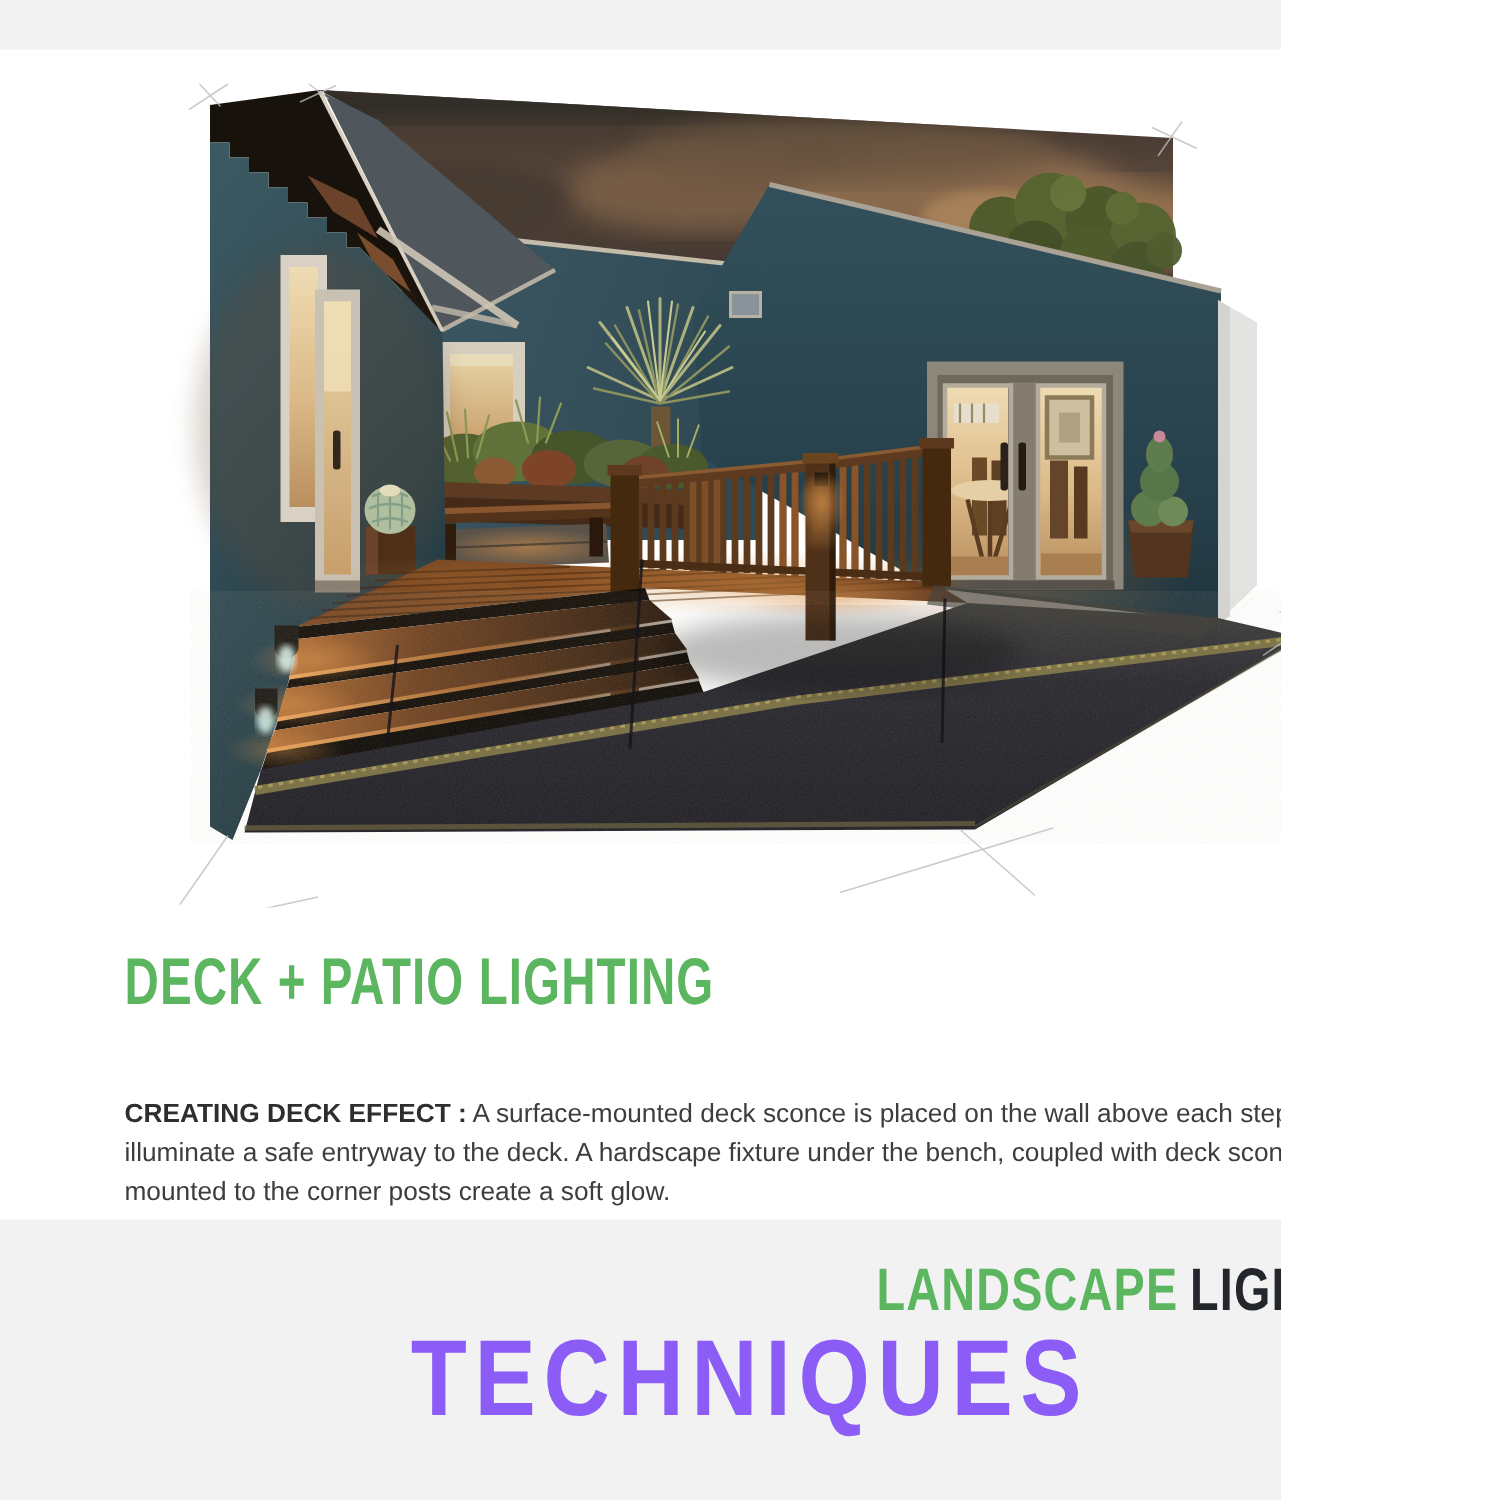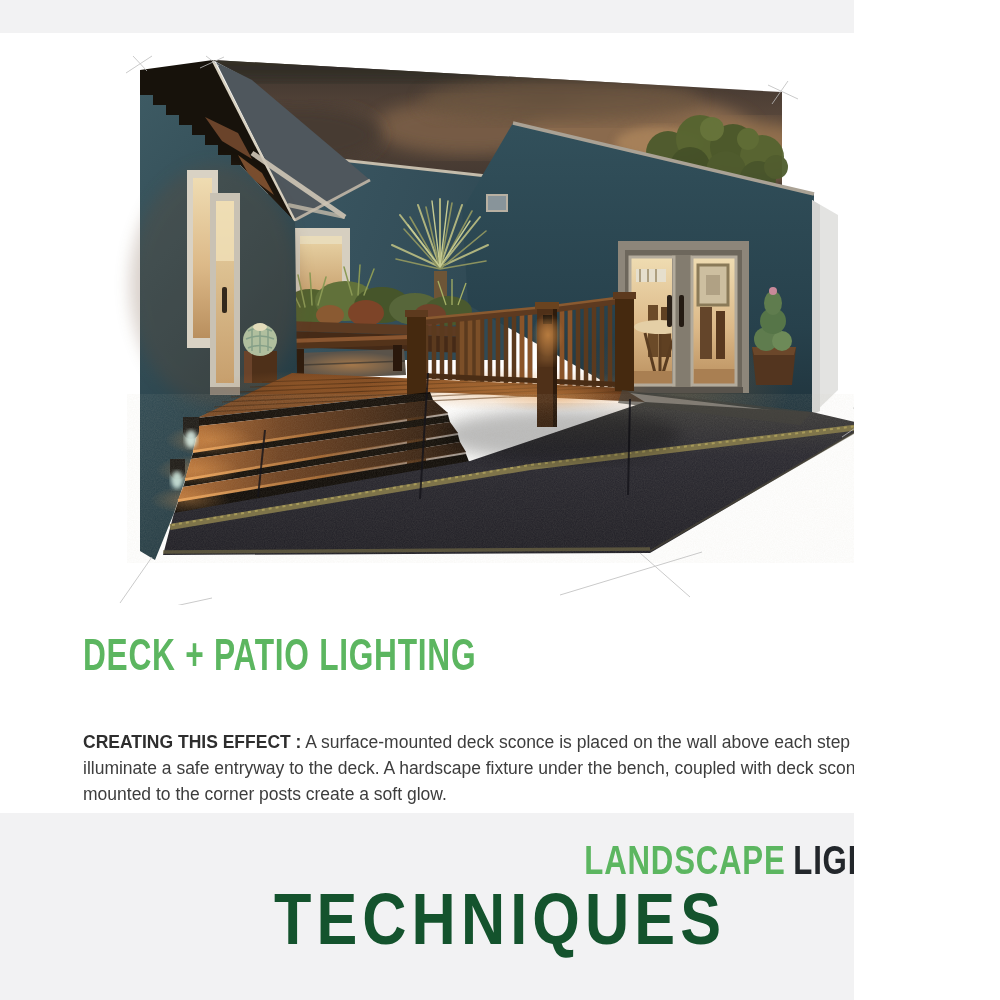--- a/index.html
+++ b/index.html
@@ -14,21 +14,21 @@
   .condense{display:inline-block;transform:scaleX(0.72);transform-origin:left center;letter-spacing:1px;}
   .bodycopy{position:absolute;left:83px;width:848px;color:#3d3d3d;font-size:17.5px;line-height:26px;}
   .p1{top:657px;}
   .p2{top:711px;}
   .boldlead{font-weight:bold;color:#2e2e2e;}
   .footer{position:absolute;left:0;top:813px;width:1000px;text-align:center;}
   .f-line1{margin-top:27px;font-size:40px;font-weight:bold;line-height:40px;white-space:nowrap;text-align:right;}
   .f-line1 .condense-c{display:inline-block;transform:scaleX(0.78);transform-origin:center;letter-spacing:1px;}
   .green{color:#5cb660;margin-right:10px;}
   .dark{color:#23272b;}
-  .f-line2{margin-top:6px;font-size:72px;font-weight:bold;line-height:66px;color:#14532d;white-space:nowrap;}
+  .f-line2{margin-top:6px;font-size:72px;font-weight:bold;line-height:66px;color:#8b5cf6;white-space:nowrap;}
   .f-line2 .condense-c{display:inline-block;transform:scaleX(0.85);transform-origin:center;letter-spacing:6px;}
 </style>
 </head>
 <body>
 
 <div class="page">
 
   <div class="band band-top"></div>
   <div class="band band-bottom"></div>
 
@@ -360,20 +360,20 @@
       <path d="M853 353 L1002 378 M842 382 L886 352"></path>
       <path d="M560 540 L702 497 M640 498 L690 542"></path>
       <path d="M42 580 L212 543 M62 553 L162 573 M152 502 L120 548"></path>
     </g>
   </svg>
   </div>
 
   <h1 class="headline"><span class="condense">DECK + PATIO LIGHTING</span></h1>
 
 
-  <p class="bodycopy p2"><span class="boldlead">CREATING THIS EFFECT :</span> <span>A surface-mounted deck sconce is placed on the wall above each step to illuminate a safe entryway to the deck. A hardscape fixture under the bench, coupled with deck sconces mounted to the corner posts create a soft glow.</span></p>
+  <p class="bodycopy p2"><span class="boldlead">CREATING DECK EFFECT :</span> <span>A surface-mounted deck sconce is placed on the wall above each step to illuminate a safe entryway to the deck. A hardscape fixture under the bench, coupled with deck sconces mounted to the corner posts create a soft glow.</span></p>
 
   <div class="footer">
     <div class="f-line1"><span class="condense-c"><span class="green">LANDSCAPE</span><span class="dark">LIGHTING</span></span></div>
     <div class="f-line2"><span class="condense-c">TECHNIQUES</span></div>
   </div>
 
 </div>
 
 </body></html>

